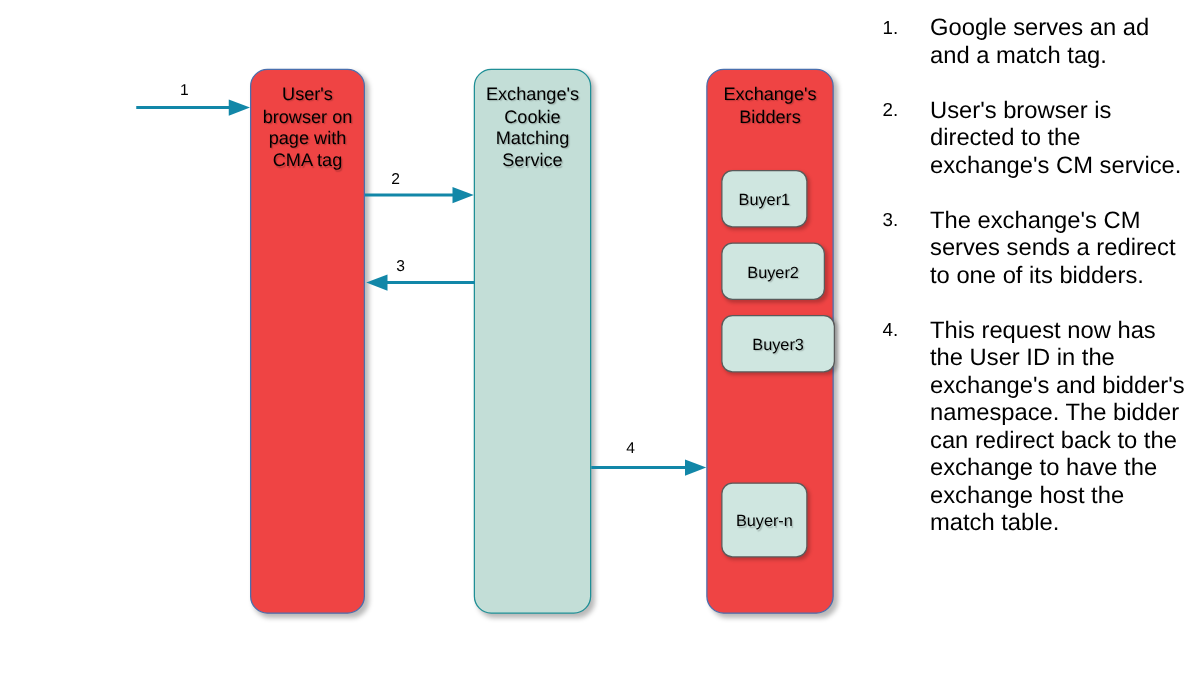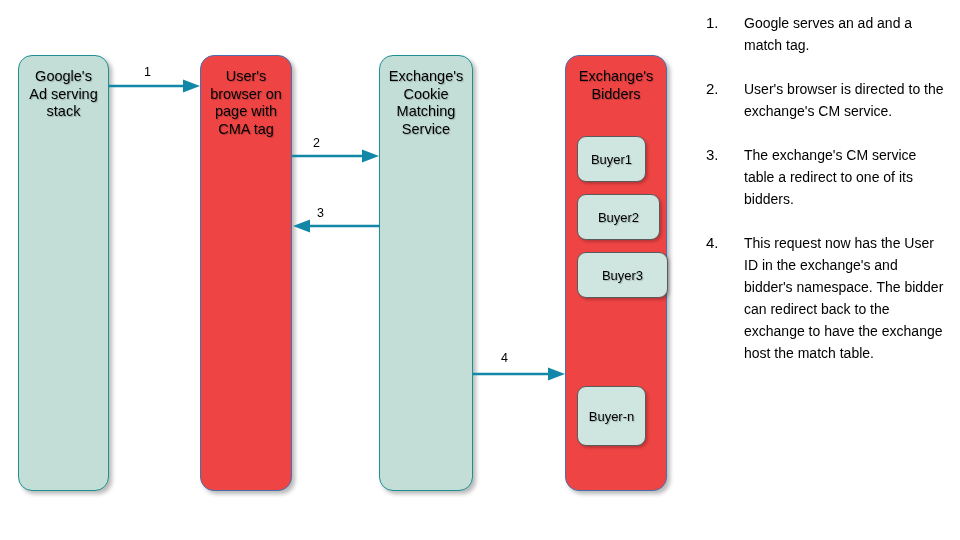--- a/index.html
+++ b/index.html
@@ -94,35 +94,30 @@
   }
   .step-number {
     width: 38px;
     flex: 0 0 38px;
     font-size: 15px;
     line-height: 22px;
     color: #000000;
   }
   .step-text {
     flex: 1 1 auto;
-    font-size: 14px;
+    font-size: 19px;
     line-height: 22px;
     color: #000000;
   }
 </style>
 </head>
 <body>
 
 <div id="canvas">
 
-  <div class="flow-box green" style="left:18px; top:55px; width:91px; height:436px;">
-    <span class="box-label">Google's
-Ad serving
-stack</span>
-  </div>
 
   <div class="flow-box blue" style="left:200px; top:55px; width:92px; height:436px;">
     <span class="box-label">User's
 browser on
 page with
 CMA tag</span>
   </div>
 
   <div class="flow-box green" style="left:379px; top:55px; width:94px; height:436px;">
     <span class="box-label">Exchange's
@@ -187,21 +182,21 @@
     <li class="step-item">
       <span class="step-number">1.</span>
       <span class="step-text">Google serves an ad and a match tag.</span>
     </li>
     <li class="step-item">
       <span class="step-number">2.</span>
       <span class="step-text">User's browser is directed to the exchange's CM service.</span>
     </li>
     <li class="step-item">
       <span class="step-number">3.</span>
-      <span class="step-text">The exchange's CM service table a redirect to one of its bidders.</span>
+      <span class="step-text">The exchange's CM serves sends a redirect to one of its bidders.</span>
     </li>
     <li class="step-item">
       <span class="step-number">4.</span>
       <span class="step-text">This request now has the User ID in the exchange's and bidder's namespace. The bidder can redirect back to the exchange to have the exchange host the match table.</span>
     </li>
   </ol>
 
 </div>
 
 </body></html>

